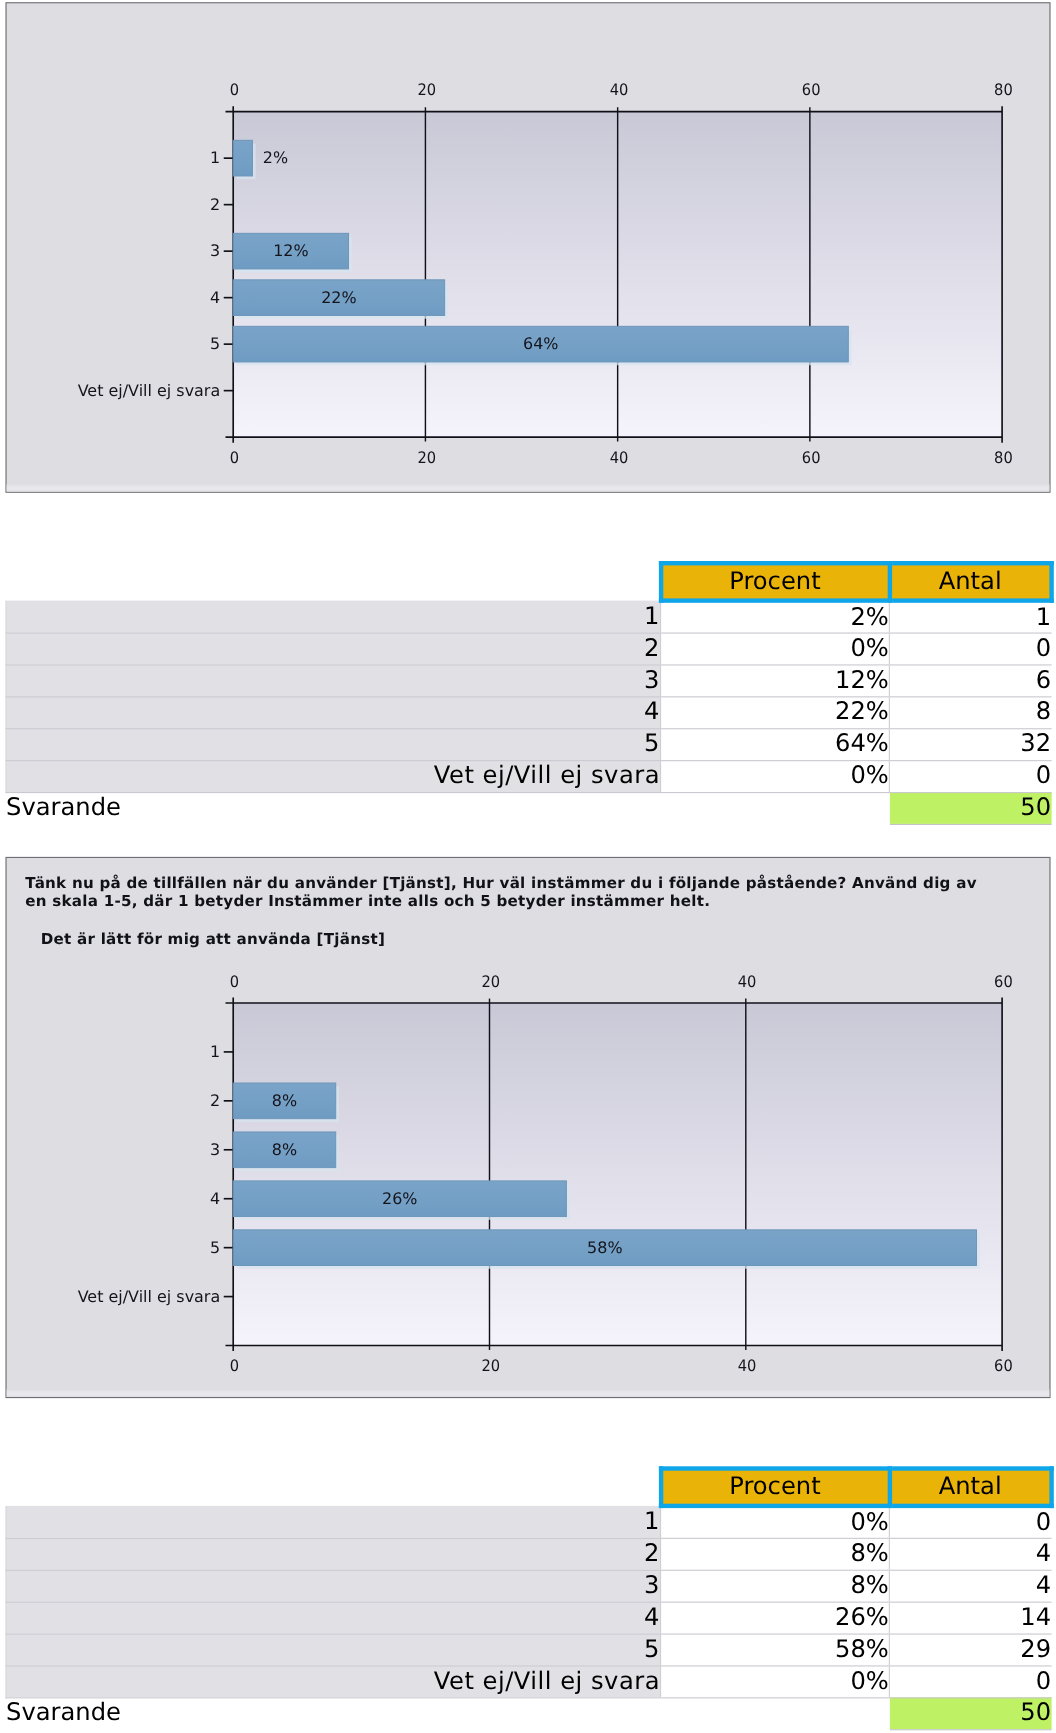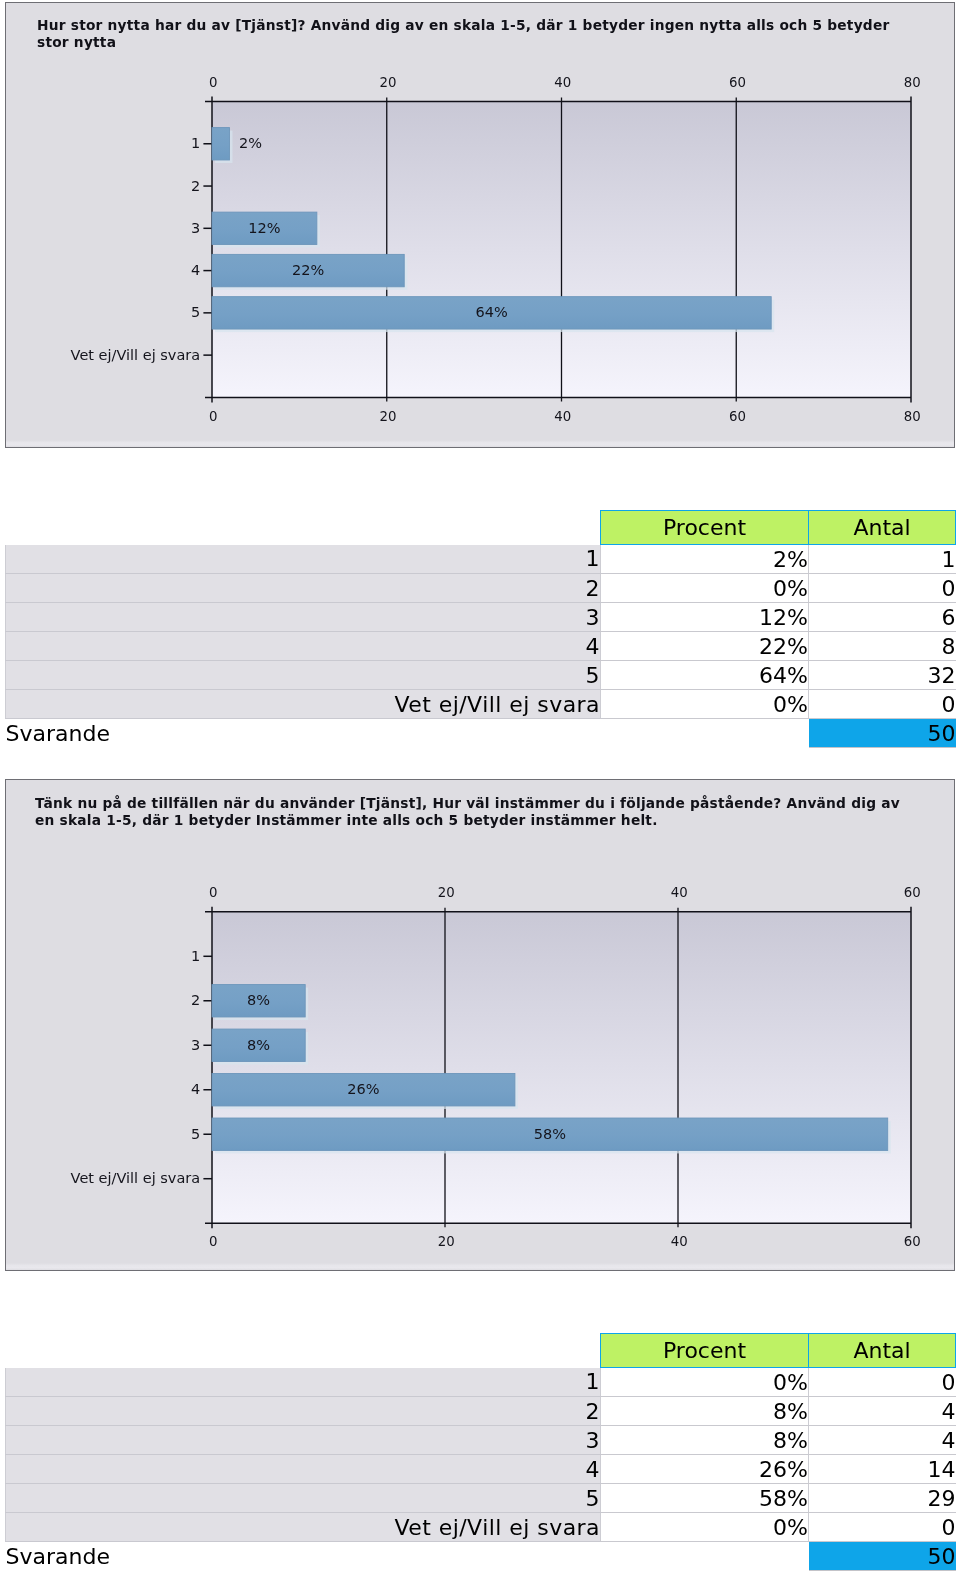--- a/index.html
+++ b/index.html
@@ -17,37 +17,36 @@
 
   
   .dtable{position:absolute;border-collapse:collapse;font-size:22px;color:#000;
      table-layout:fixed;width:950px;
      font-family:"DejaVu Sans",sans-serif;}
   .dtable td,.dtable th{padding:0;margin:0;line-height:1;}
   .dtable td{padding-top:1px;}
   .rowlabel{background:#e1e0e5;text-align:right;padding-right:5px;letter-spacing:0.45px;
      border-bottom:1px solid #c9c9d0;border-left:1px solid #cdcdd3;
      height:29px;box-sizing:border-box;}
-  .hcell{background:#bef264;border:1px solid #0ea5e9;text-align:center;
+  .hcell{background:#eab308;border:4px solid #0ea5e9;text-align:center;
      height:33px;box-sizing:border-box;font-weight:normal;
      vertical-align:middle;padding-bottom:2px;}
   .vcell{background:#ffffff;text-align:right;padding-right:5px;
      border-bottom:1px solid #c9c9cf;border-left:1px solid #cdcdd3;
      height:29px;box-sizing:border-box;}
   .sumlabel{background:transparent;padding-right:5px;height:29px;
      box-sizing:border-box;}
-  .sumcell{background:#0ea5e9;text-align:right;padding-right:5px;height:29px;
+  .sumcell{background:#bef264;text-align:right;padding-right:5px;height:29px;
      box-sizing:border-box;border-bottom:1px solid #c3c3c8;}
 </style>
 </head>
 <body>
 
 <div class="chart-panel" style="left:5px;top:2px;width:950px;height:446px;">
   <div class="panel-bevel"></div>
-  <div class="chart-title" style="left:31px;top:14px;width:875px;">Hur stor nytta har du av [Tjänst]? Använd dig av en skala 1-5, där 1 betyder ingen nytta alls och 5 betyder stor nytta</div>
 <svg width="950" height="446" viewBox="0 0 950 446" style="position:absolute;left:-1px;top:-1px;overflow:visible;">
       <defs>
         <linearGradient id="plotgrad0" x1="0" y1="0" x2="0" y2="1">
           <stop offset="0" stop-color="#c9c8d6"></stop>
           <stop offset="1" stop-color="#f5f4fc"></stop>
         </linearGradient>
         <linearGradient id="bargrad0" x1="0" y1="0" x2="0" y2="1">
           <stop offset="0" stop-color="#79a3c7"></stop>
           <stop offset="0.55" stop-color="#75a0c6"></stop>
           <stop offset="1" stop-color="#6e9bc2"></stop>
@@ -149,21 +148,22 @@
         <tr>
           <td class="sumlabel" colspan="2">Svarande</td>
           <td class="sumcell">50</td>
         </tr>
       </tbody>
     </table>
   </div>
 
 <div class="chart-panel" style="left:5px;top:779px;width:950px;height:492px;">
   <div class="panel-bevel"></div>
-  <div class="chart-title" style="left:29px;top:15px;width:875px;">Tänk nu på de tillfällen när du använder [Tjänst], Hur väl instämmer du i följande påstående? Använd dig av en skala 1-5, där 1 betyder Instämmer inte alls och 5 betyder instämmer helt.</div>
+  <div class="chart-title" style="left:17px;top:15px;width:875px;">Tänk nu på de tillfällen när du använder [Tjänst], Hur väl instämmer du i följande påstående? Använd dig av en skala 1-5, där 1 betyder Instämmer inte alls och 5 betyder instämmer helt.</div>
+  <div class="chart-title" style="left:31px;top:66px;width:860px;">Det är lätt för mig att använda [Tjänst]</div>
 <svg width="950" height="492" viewBox="0 0 950 492" style="position:absolute;left:-1px;top:-1px;overflow:visible;">
       <defs>
         <linearGradient id="plotgrad1" x1="0" y1="0" x2="0" y2="1">
           <stop offset="0" stop-color="#c9c8d6"></stop>
           <stop offset="1" stop-color="#f5f4fc"></stop>
         </linearGradient>
         <linearGradient id="bargrad1" x1="0" y1="0" x2="0" y2="1">
           <stop offset="0" stop-color="#79a3c7"></stop>
           <stop offset="0.55" stop-color="#75a0c6"></stop>
           <stop offset="1" stop-color="#6e9bc2"></stop>

